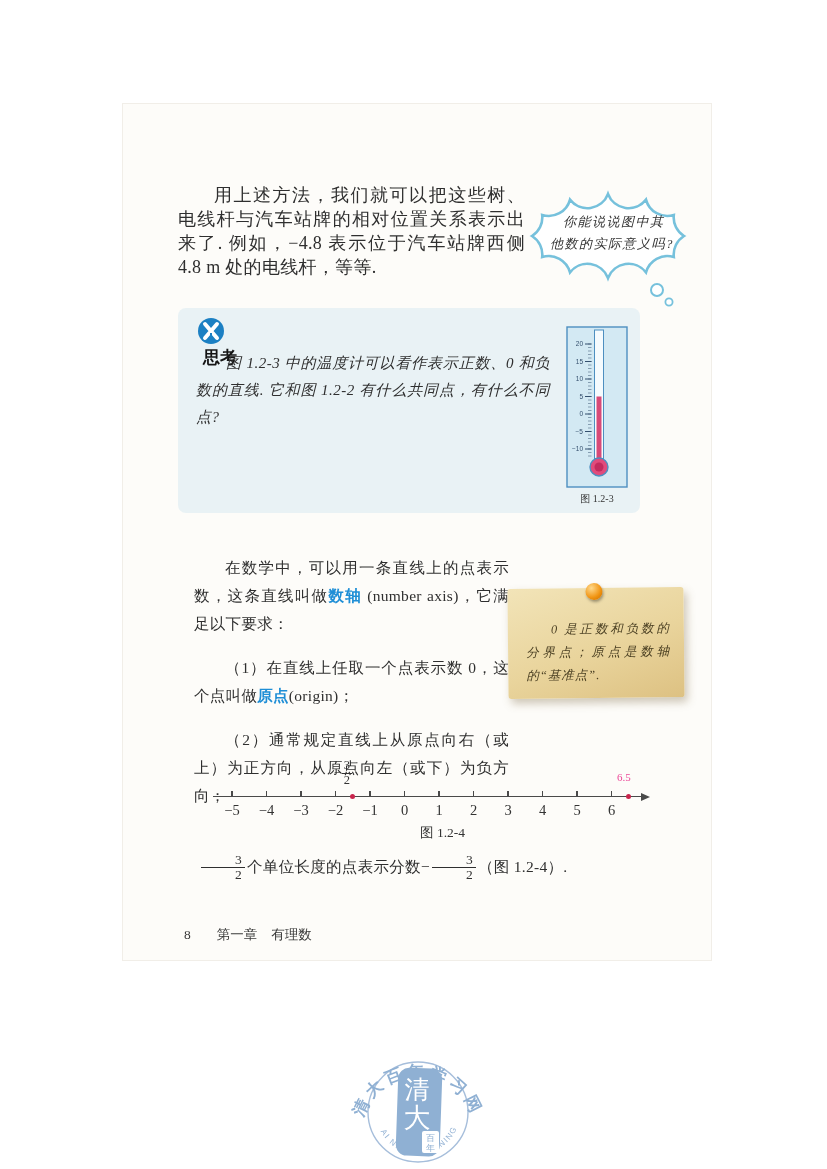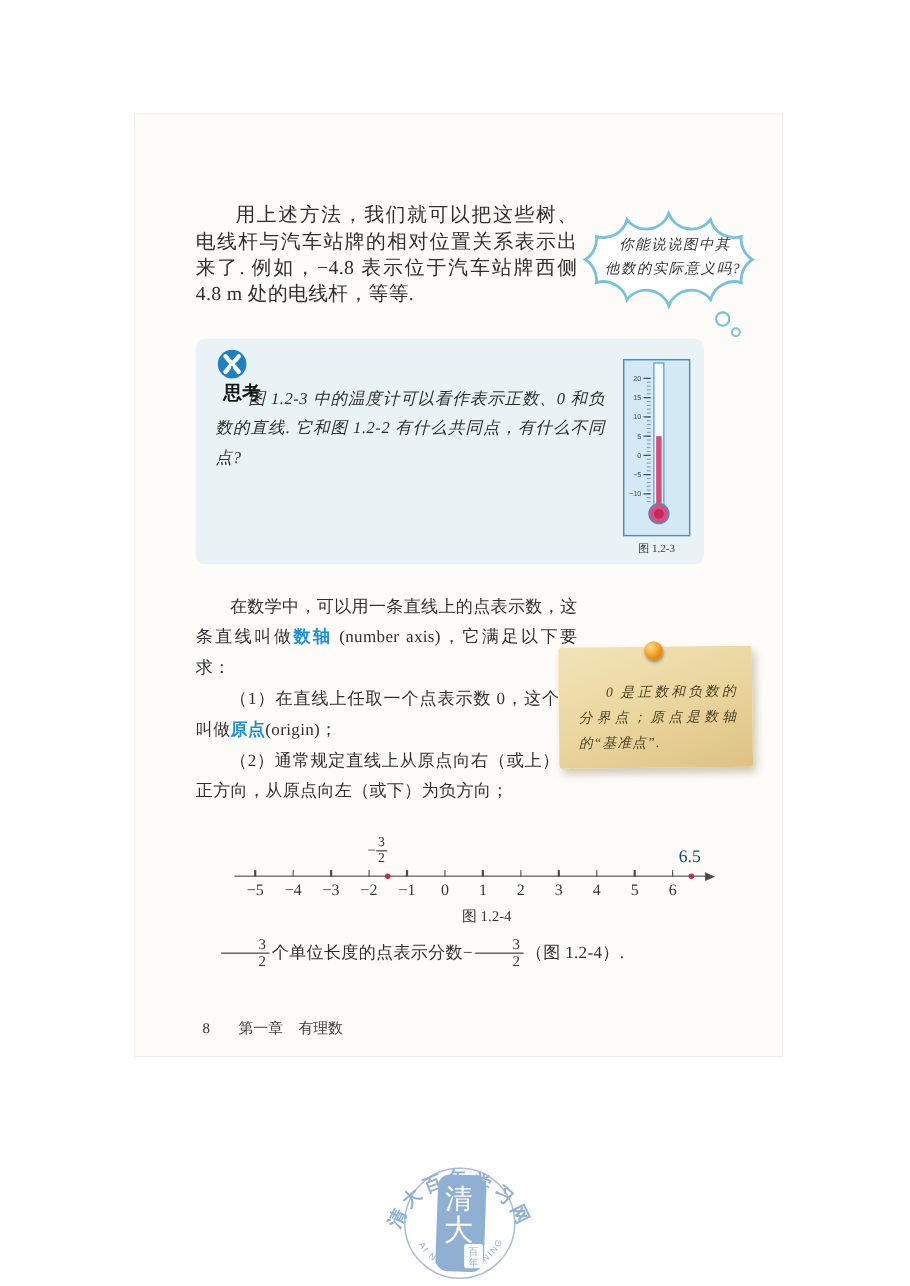--- a/index.html
+++ b/index.html
@@ -23,21 +23,21 @@
           font-size:17px;color:#141414;margin-left:7px;}
   #think-body{position:absolute;left:18px;top:42px;width:354px;font-size:15px;line-height:27px;
           text-align:justify;font-style:italic;letter-spacing:0.5px;text-indent:2em;}
   #thermo{position:absolute;left:388px;top:18px;}
   #thermo-caption{position:absolute;left:379px;top:184px;width:80px;text-align:center;
           font-size:10px;font-style:normal;color:#333;}
 
   
   #main-text{position:absolute;left:178px;top:538px;width:347px;font-size:15.5px;
           line-height:28px;text-align:justify;letter-spacing:0.3px;}
-  #main-text p{margin:0;text-indent:2em;}
+  #main-text p{margin:16px;text-indent:2em;}
   .term{color:#1e8ed6;font-weight:bold;}
 
   
   #sticky{position:absolute;left:508px;top:588px;width:176px;height:110px;border-radius:3px;
           background:linear-gradient(160deg,#f2e4b8 0%,#e9d49c 55%,#ddc182 100%);
           box-shadow:3px 5px 8px rgba(120,100,60,0.35);transform:rotate(-0.6deg);}
   #pin{position:absolute;left:78px;top:-5px;width:17px;height:17px;border-radius:50%;
           background:radial-gradient(circle at 35% 30%,#ffd98c,#f0920f 60%,#c06a05);
           box-shadow:1px 2px 3px rgba(0,0,0,0.35);}
   #sticky-text{padding:30px 14px 0 18px;font-size:12.5px;line-height:23px;font-style:italic;
@@ -49,21 +49,21 @@
   .nl-arrow{position:absolute;left:476px;top:34.8px;width:0;height:0;
           border-left:9px solid #4a4a4a;border-top:4px solid transparent;border-bottom:4px solid transparent;}
   .nl-tick{position:absolute;top:33px;width:1.2px;height:6px;background:#4a4a4a;}
   .nl-label{position:absolute;top:44px;width:34px;text-align:center;font-size:14.5px;color:#333;}
   .nl-dot{position:absolute;top:36px;width:5px;height:5px;border-radius:50%;background:#c8254c;}
   #nl-fraclabel{position:absolute;left:169px;top:1px;font-size:13.5px;color:#333;
           display:flex;align-items:center;}
   .sfrac{display:inline-block;text-align:center;line-height:1.1;font-size:12.5px;}
   .sfrac .d{border-top:1px solid #333;display:block;padding:0 2px;}
   .sfrac .n{display:block;}
-  #nl-poslabel{position:absolute;left:452px;top:13px;font-size:16px;color:#0c4a6e;}
+  #nl-poslabel{position:absolute;left:452px;top:13px;font-size:11px;color:#ec4899;}
   #nl-caption{position:absolute;left:170px;top:66px;width:130px;text-align:right;
           font-size:13.5px;color:#333;}
 
   
   #bottom-text{position:absolute;left:168px;top:850px;width:537px;font-size:15.5px;
           line-height:33px;text-align:justify;letter-spacing:0.3px;text-indent:2em;}
   .bfrac{display:inline-block;vertical-align:-0.5em;text-align:center;line-height:1.05;
           font-size:13.5px;margin:0 2px;}
   .bfrac .d{border-top:1px solid #2f2f2f;display:block;padding:0 3px;}
   .bfrac .n{display:block;}

